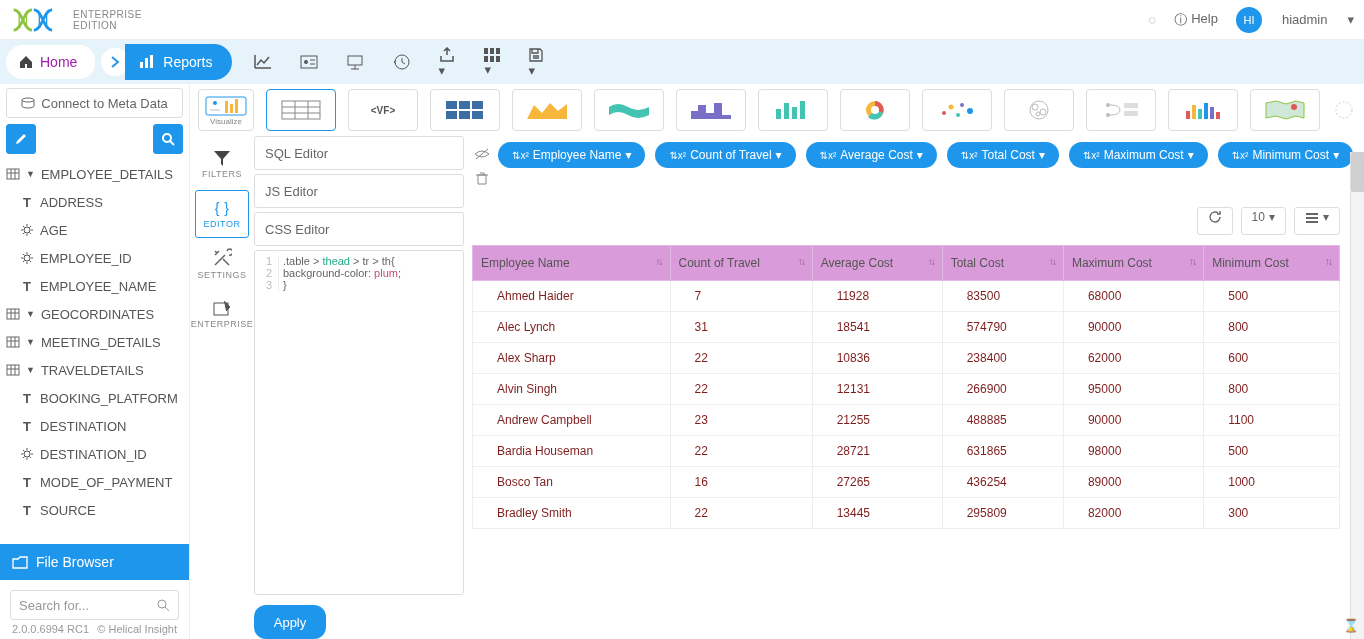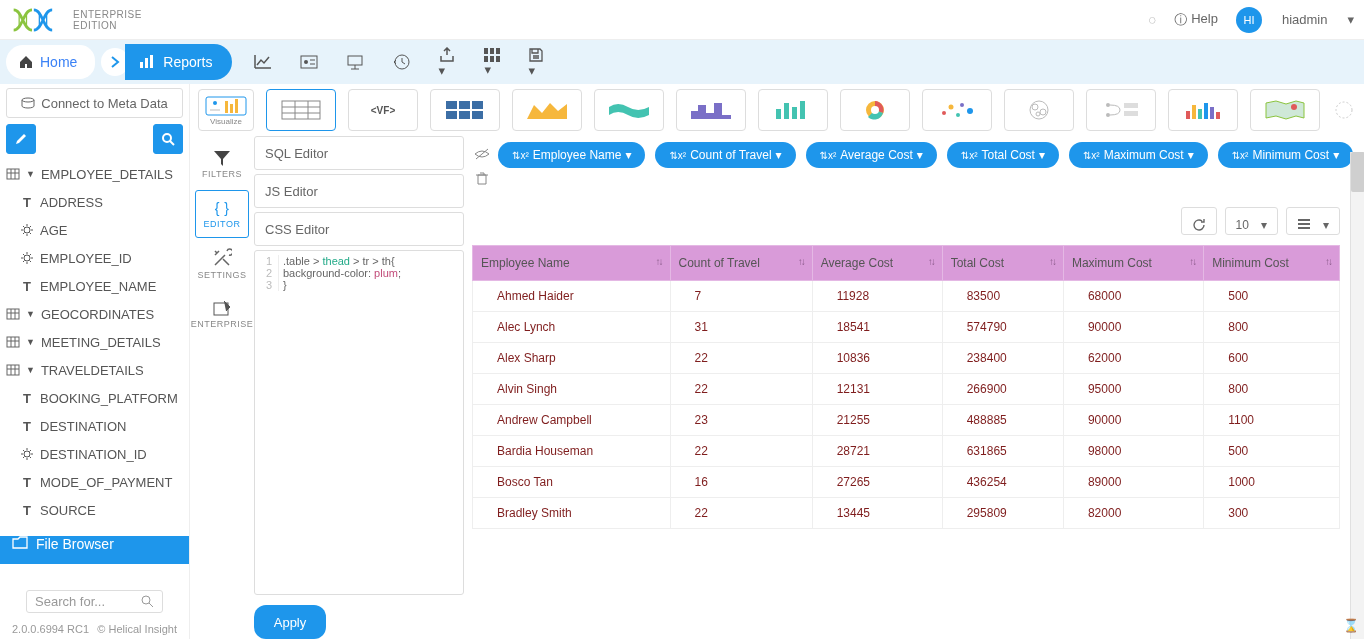--- a/index.html
+++ b/index.html
@@ -3,35 +3,35 @@
 <meta charset="utf-8">
 <style>
   *{box-sizing:border-box;margin:0;padding:0;font-family:"Segoe UI",Arial,sans-serif}
   body{width:1364px;height:639px;background:#fff;color:#666;font-size:13px;overflow:hidden}
   .topbar{height:40px;display:flex;align-items:center;padding:0 10px;border-bottom:1px solid #eee}
   .logo{width:55px;height:30px;margin-right:8px}
   .edn{font-size:10px;color:#888;line-height:11px;letter-spacing:.5px}
   .topbar-right{margin-left:auto;display:flex;align-items:center;gap:18px}
   .badge{width:26px;height:26px;border-radius:50%;background:#1e96eb;color:#fff;font-size:11px;display:flex;align-items:center;justify-content:center}
   .navrow{height:44px;background:#e7f3fb;display:flex;align-items:center}
-  .tab-home{background:#fff;border-radius:20px 18px 18px 20px;height:34px;display:flex;align-items:center;padding:0 18px 0 12px;gap:6px;margin-left:6px;font-size:14px;color:#3b82f6}
+  .tab-home{background:#fff;border-radius:20px 18px 18px 20px;height:34px;display:flex;align-items:center;padding:0 18px 0 12px;gap:6px;margin-left:6px;font-size:14px;color:#a21caf}
   .anglebtn{width:28px;height:28px;border-radius:50%;background:#fff;margin-left:6px;display:flex;align-items:center;justify-content:center;color:#1e96eb}
   .tab-reports{background:#1e96eb;color:#fff;border-radius:0 22px 22px 0;height:36px;display:flex;align-items:center;padding:0 20px 0 14px;gap:8px;margin-left:-4px;font-size:14px}
   .navicons{display:flex;align-items:center;gap:28px;margin-left:22px;color:#555}
   .navicons span{cursor:pointer}
   .main{display:flex;height:555px}
   .leftcol{width:220px;border-right:1px solid #eee;display:flex;flex-direction:column;position:relative;padding-top:4px}
   .connectbar{display:flex;gap:4px;padding:0 6px 6px}
   .pill{flex:1;border:1px solid #ddd;border-radius:3px;height:30px;display:flex;align-items:center;justify-content:center;color:#666;font-size:13px;cursor:pointer}
   .sqbtn{width:30px;height:30px;border:1px solid #1e96eb;background:#1e96eb;color:#fff;border-radius:3px;display:flex;align-items:center;justify-content:center;cursor:pointer}
   .tree{flex:0 0 auto;overflow:hidden;padding:0 6px}
   .node{display:flex;align-items:center;height:28px;gap:6px;color:#555;cursor:pointer;font-size:13px;overflow:hidden}
   .leaf{padding-left:14px}
-  .filebrowser{background:#1e96eb;color:#fff;height:36px;display:flex;align-items:flex-start;padding:0 12px;gap:8px;font-size:14px;margin-top:12px}
-  .searchbox{margin:26px;border:1px solid #ddd;border-radius:3px;height:30px;display:flex;align-items:center;padding:0 8px;color:#999;justify-content:space-between}
+  .filebrowser{background:#1e96eb;color:#fff;height:36px;display:flex;align-items:center;padding:0 12px;gap:8px;font-size:14px;margin-top:20px}
+  .searchbox{margin:10px;border:1px solid #ddd;border-radius:3px;height:30px;display:flex;align-items:center;padding:0 8px;color:#999;justify-content:space-between}
   .footer{position:absolute;bottom:4px;left:0;right:0;display:flex;justify-content:space-between;padding:0 12px;color:#999;font-size:11px}
   .workarea{flex:1;display:flex;flex-direction:column}
   .chartbar{height:52px;display:flex;align-items:center;gap:12px;padding:6px 8px;overflow:hidden}
   .chartbtn{width:70px;height:42px;border:1px solid #ddd;border-radius:4px;display:flex;flex-direction:column;align-items:center;justify-content:center;cursor:pointer;font-size:8px;color:#888;position:relative;flex-shrink:0}
   .chartbtn.visual{width:56px}
   .chartbtn.sel{border-color:#1e96eb}
   .miniic{width:42px;height:22px}
   .lower{flex:1;display:flex;overflow:hidden}
   .toolcol{width:64px;display:flex;flex-direction:column;align-items:center;gap:2px;padding-top:4px}
   .toolbtn{width:54px;height:48px;display:flex;flex-direction:column;align-items:center;justify-content:center;gap:2px;font-size:9px;color:#888;cursor:pointer;border-radius:3px;letter-spacing:.5px}
@@ -42,21 +42,21 @@
   .codeline{display:flex}
   .ln{width:24px;text-align:right;color:#bbb;padding-right:6px;flex-shrink:0;border-right:1px solid #eee;margin-right:4px}
   .kw1{color:#2a8}
   .kw2{color:#c24d7a}
   .applybtn{background:#1e96eb;color:#fff;border:none;border-radius:12px;height:34px;width:72px;margin-top:10px;cursor:pointer;font-size:13px}
   .tablecol{flex:1;display:flex;flex-direction:column;padding-left:4px;overflow:hidden}
   .pillrow{display:flex;flex-wrap:wrap;align-items:flex-start;padding:6px 4px;gap:6px}
   .smlbtn{width:20px;height:18px;color:#888;display:flex;align-items:center;justify-content:center;cursor:pointer}
   .bluepill{background:#1e96eb;color:#fff;border-radius:14px;height:26px;padding:0 14px;font-size:12px;display:inline-flex;align-items:center;gap:4px;cursor:pointer}
   .rightcontrols{margin-left:auto;display:flex;gap:8px;align-items:center;padding:14px 24px 10px 4px}
-  .ctrl{border:1px solid #ddd;border-radius:3px;height:28px;padding:10px 10px;display:flex;align-items:flex-start;gap:12px;cursor:pointer;font-size:12px}
+  .ctrl{border:1px solid #ddd;border-radius:3px;height:28px;padding:10px 10px;display:flex;align-items:flex-end;gap:4px;cursor:pointer;font-size:12px}
   .datatable{width:calc(100% - 28px);border-collapse:collapse;margin-left:4px}
   .datatable th{background:#d99bd9;color:#555;font-weight:500;text-align:left;padding:10px 8px;font-size:12px;border:1px solid #e4b8e4;position:relative}
   .datatable td{padding:8px 24px;border:1px solid #eee;font-size:12px;color:#7f1d1d}
   .sorts{float:right;color:#8a5a8a;font-size:10px;letter-spacing:-2px}
   .rightstripe{position:absolute;right:0;top:152px;bottom:0;width:14px;background:#f3f3f3;border-left:1px solid #e0e0e0}
   .rightstripe::before{content:"";position:absolute;top:0;width:14px;height:40px;background:#cfcfcf;border-radius:2px}
   .hourglass{position:absolute;right:4px;bottom:6px;font-size:13px;color:#caa94a}
   svg{display:block}
   .pillcol{display:flex;flex-direction:column;gap:6px;padding-top:3px}
   .pillwrap{display:flex;flex-wrap:wrap;gap:10px;row-gap:8px;align-items:center}

